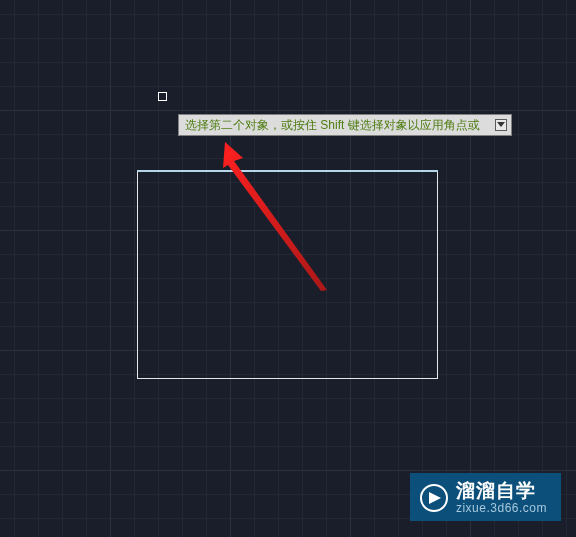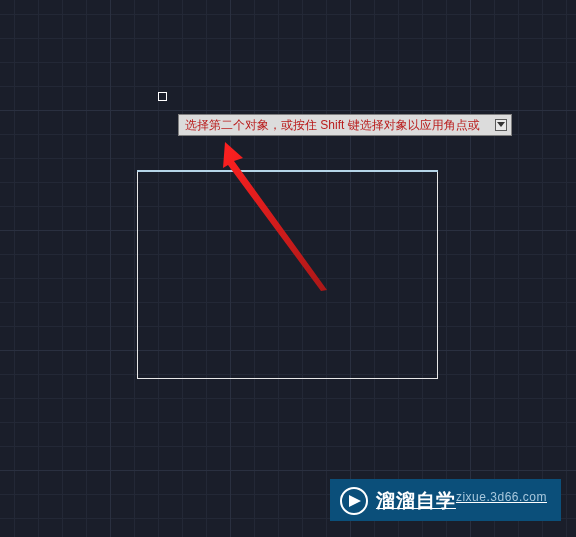--- a/index.html
+++ b/index.html
@@ -40,21 +40,21 @@
       left: 178px;
       top: 114px;
       width: 334px;
       height: 22px;
       background: #dcdcdc;
       border: 1px solid #808080;
       display: flex;
       align-items: center;
       padding: 0 4px 0 6px;
       font-size: 12px;
-      color: #b91c1c;
+      color: #4d7c0f;
       white-space: nowrap;
     }
     .tooltip .menu-icon {
       margin-left: auto;
       width: 12px;
       height: 12px;
       border: 1px solid #5a5a5a;
       background: #e8e8e8;
       display: flex;
       align-items: center;
@@ -108,23 +108,22 @@
       justify-content: center;
       flex-shrink: 0;
     }
     .watermark .play-icon svg {
       width: 12px;
       height: 12px;
       margin-left: 2px;
     }
     .watermark .text-block {
       display: flex;
-      flex-direction: row;
+      flex-direction: column;
       line-height: 1.1;
-      text-decoration: underline;
     }
     .watermark .main-text {
       font-size: 19px;
       font-weight: bold;
       letter-spacing: 1px;
     }
     .watermark .sub-text {
       font-size: 12px;
       color: #a8c8dd;
       letter-spacing: 0.5px;

